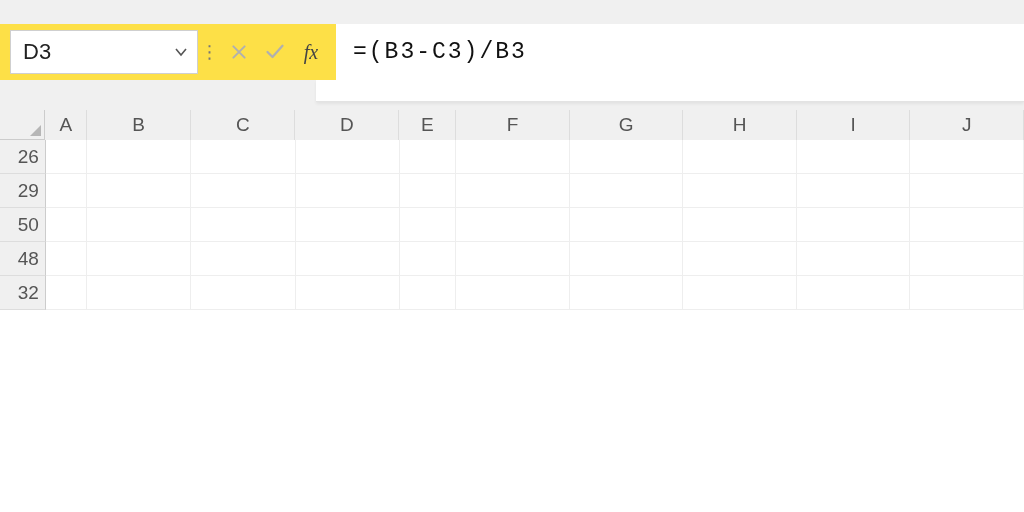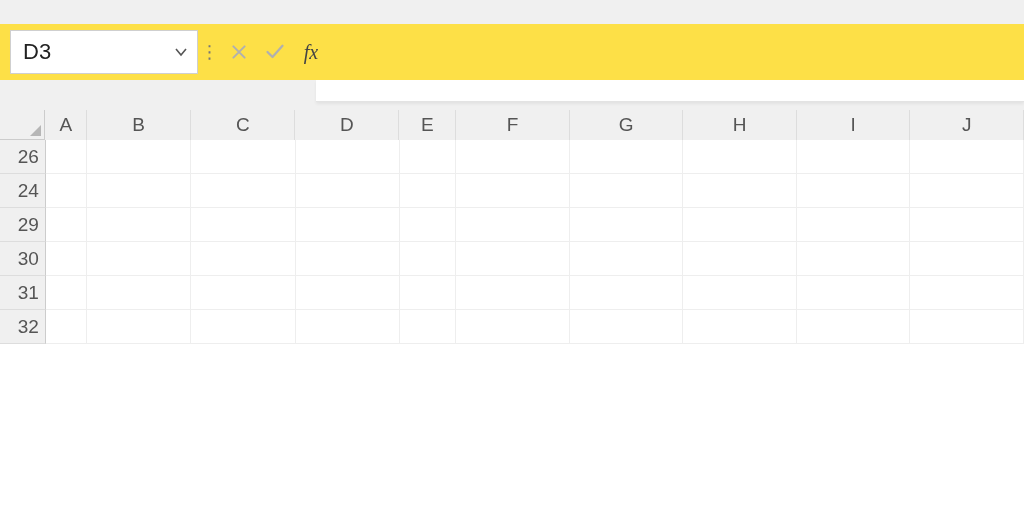--- a/index.html
+++ b/index.html
@@ -170,20 +170,23 @@
       <div class="fx-btn">
         <svg viewBox="0 0 16 16" width="20" height="20">
             <path d="M2 8 L6 12 L14 3" stroke="#b0b0b0" stroke-width="1.8" fill="none" stroke-linecap="round" stroke-linejoin="round"></path>
           </svg>
       </div>
       <div class="fx-btn">
         <span class="fx-label">fx</span>
       </div>
     </div>
 
+    <div class="formula-input">
+      <span>=(B3-C3)/B3</span>
+    </div>
   </div>
 
   <div class="formula-underhang"></div>
 </div>
 
 <div class="sheet">
   <div class="colhead-row" id="colhead-row">
     <div class="corner"></div>
   <div class="colhead" style="width: 44px;">A</div>
       <div class="colhead" style="width: 110px;">B</div>
@@ -204,60 +207,47 @@
         <div class="cell" style="width: 110px;"></div>
         <div class="cell" style="width: 110px;"></div>
         <div class="cell" style="width: 60px;"></div>
         <div class="cell" style="width: 120px;"></div>
         <div class="cell" style="width: 120px;"></div>
         <div class="cell" style="width: 120px;"></div>
         <div class="cell" style="width: 120px;"></div>
         <div class="cell" style="width: 120px;"></div>
       </div>
       <div class="datarow">
-        <div class="rowhead">24</div>
-        <div class="cell" style="width: 44px;"></div>
-        <div class="cell" style="width: 110px;"></div>
-        <div class="cell" style="width: 110px;"></div>
-        <div class="cell" style="width: 110px;"></div>
-        <div class="cell" style="width: 60px;"></div>
-        <div class="cell" style="width: 120px;"></div>
-        <div class="cell" style="width: 120px;"></div>
-        <div class="cell" style="width: 120px;"></div>
-        <div class="cell" style="width: 120px;"></div>
-        <div class="cell" style="width: 120px;"></div>
-      </div>
-      <div class="datarow">
         <div class="rowhead">29</div>
         <div class="cell" style="width: 44px;"></div>
         <div class="cell" style="width: 110px;"></div>
         <div class="cell" style="width: 110px;"></div>
         <div class="cell" style="width: 110px;"></div>
         <div class="cell" style="width: 60px;"></div>
         <div class="cell" style="width: 120px;"></div>
         <div class="cell" style="width: 120px;"></div>
         <div class="cell" style="width: 120px;"></div>
         <div class="cell" style="width: 120px;"></div>
         <div class="cell" style="width: 120px;"></div>
       </div>
       <div class="datarow">
-        <div class="rowhead">30</div>
-        <div class="cell" style="width: 44px;"></div>
-        <div class="cell" style="width: 110px;"></div>
-        <div class="cell" style="width: 110px;"></div>
-        <div class="cell" style="width: 110px;"></div>
-        <div class="cell" style="width: 60px;"></div>
-        <div class="cell" style="width: 120px;"></div>
-        <div class="cell" style="width: 120px;"></div>
-        <div class="cell" style="width: 120px;"></div>
-        <div class="cell" style="width: 120px;"></div>
-        <div class="cell" style="width: 120px;"></div>
-      </div>
-      <div class="datarow">
-        <div class="rowhead">31</div>
+        <div class="rowhead">50</div>
+        <div class="cell" style="width: 44px;"></div>
+        <div class="cell" style="width: 110px;"></div>
+        <div class="cell" style="width: 110px;"></div>
+        <div class="cell" style="width: 110px;"></div>
+        <div class="cell" style="width: 60px;"></div>
+        <div class="cell" style="width: 120px;"></div>
+        <div class="cell" style="width: 120px;"></div>
+        <div class="cell" style="width: 120px;"></div>
+        <div class="cell" style="width: 120px;"></div>
+        <div class="cell" style="width: 120px;"></div>
+      </div>
+      <div class="datarow">
+        <div class="rowhead">48</div>
         <div class="cell" style="width: 44px;"></div>
         <div class="cell" style="width: 110px;"></div>
         <div class="cell" style="width: 110px;"></div>
         <div class="cell" style="width: 110px;"></div>
         <div class="cell" style="width: 60px;"></div>
         <div class="cell" style="width: 120px;"></div>
         <div class="cell" style="width: 120px;"></div>
         <div class="cell" style="width: 120px;"></div>
         <div class="cell" style="width: 120px;"></div>
         <div class="cell" style="width: 120px;"></div>

